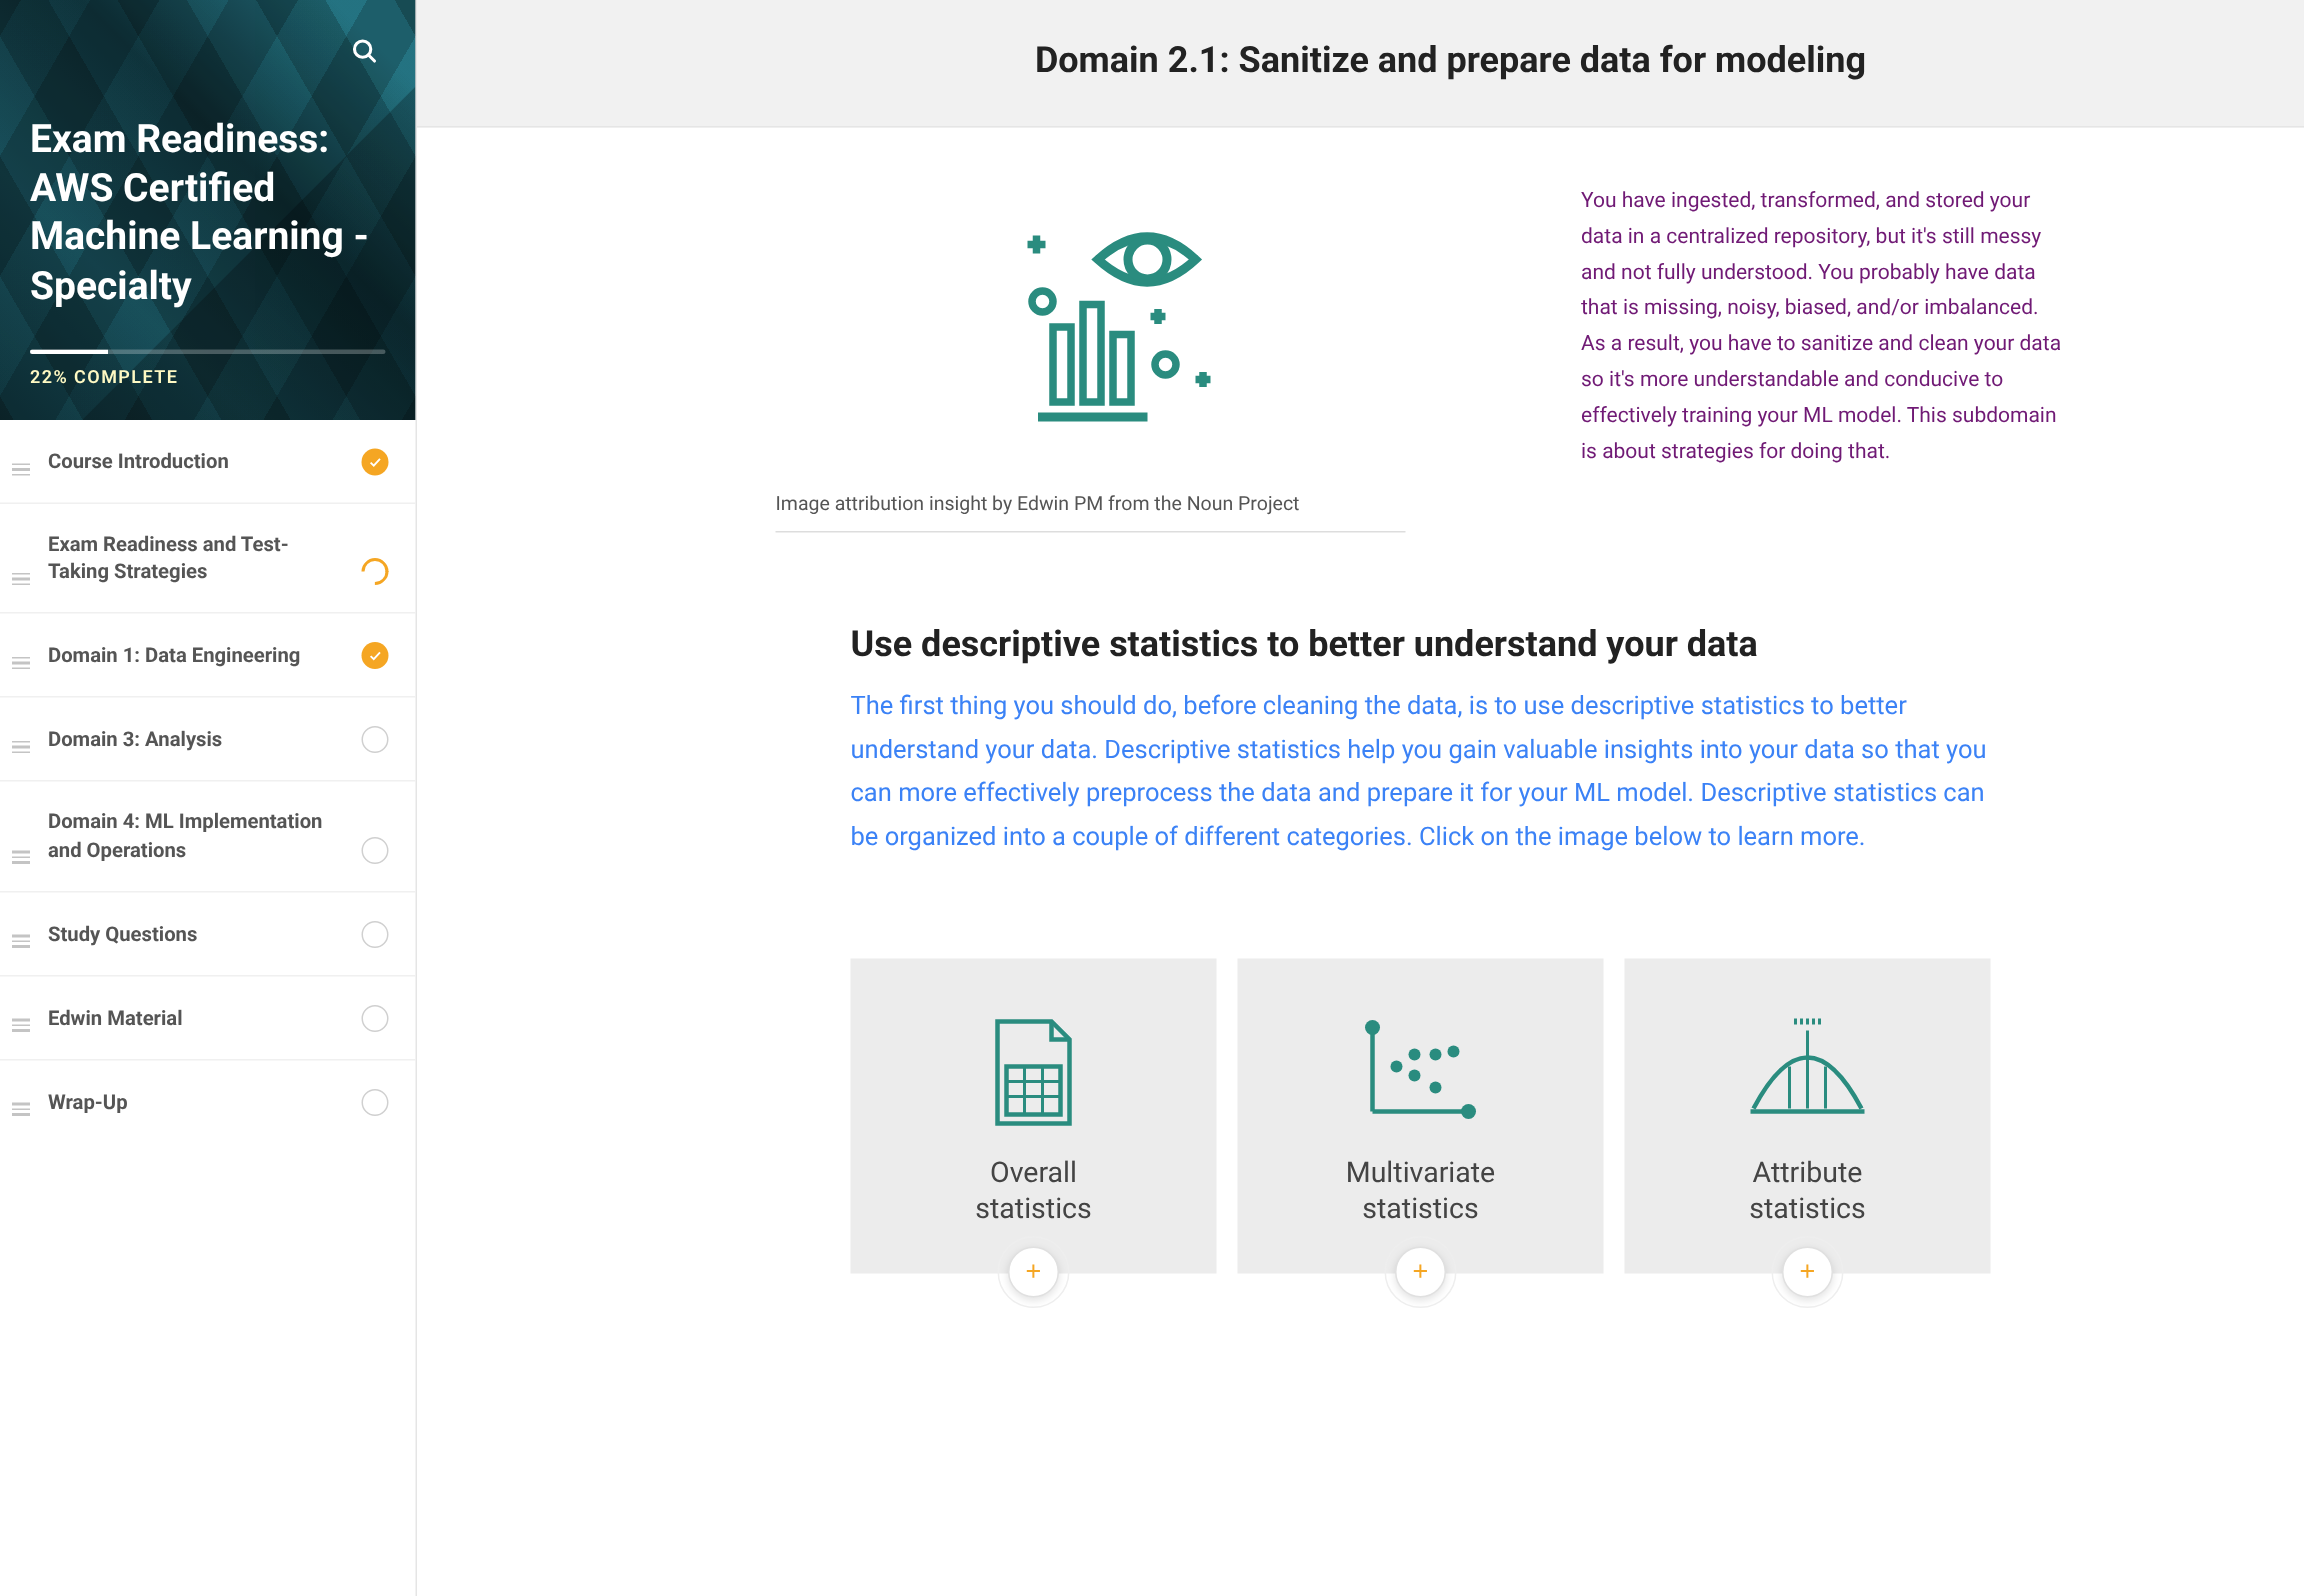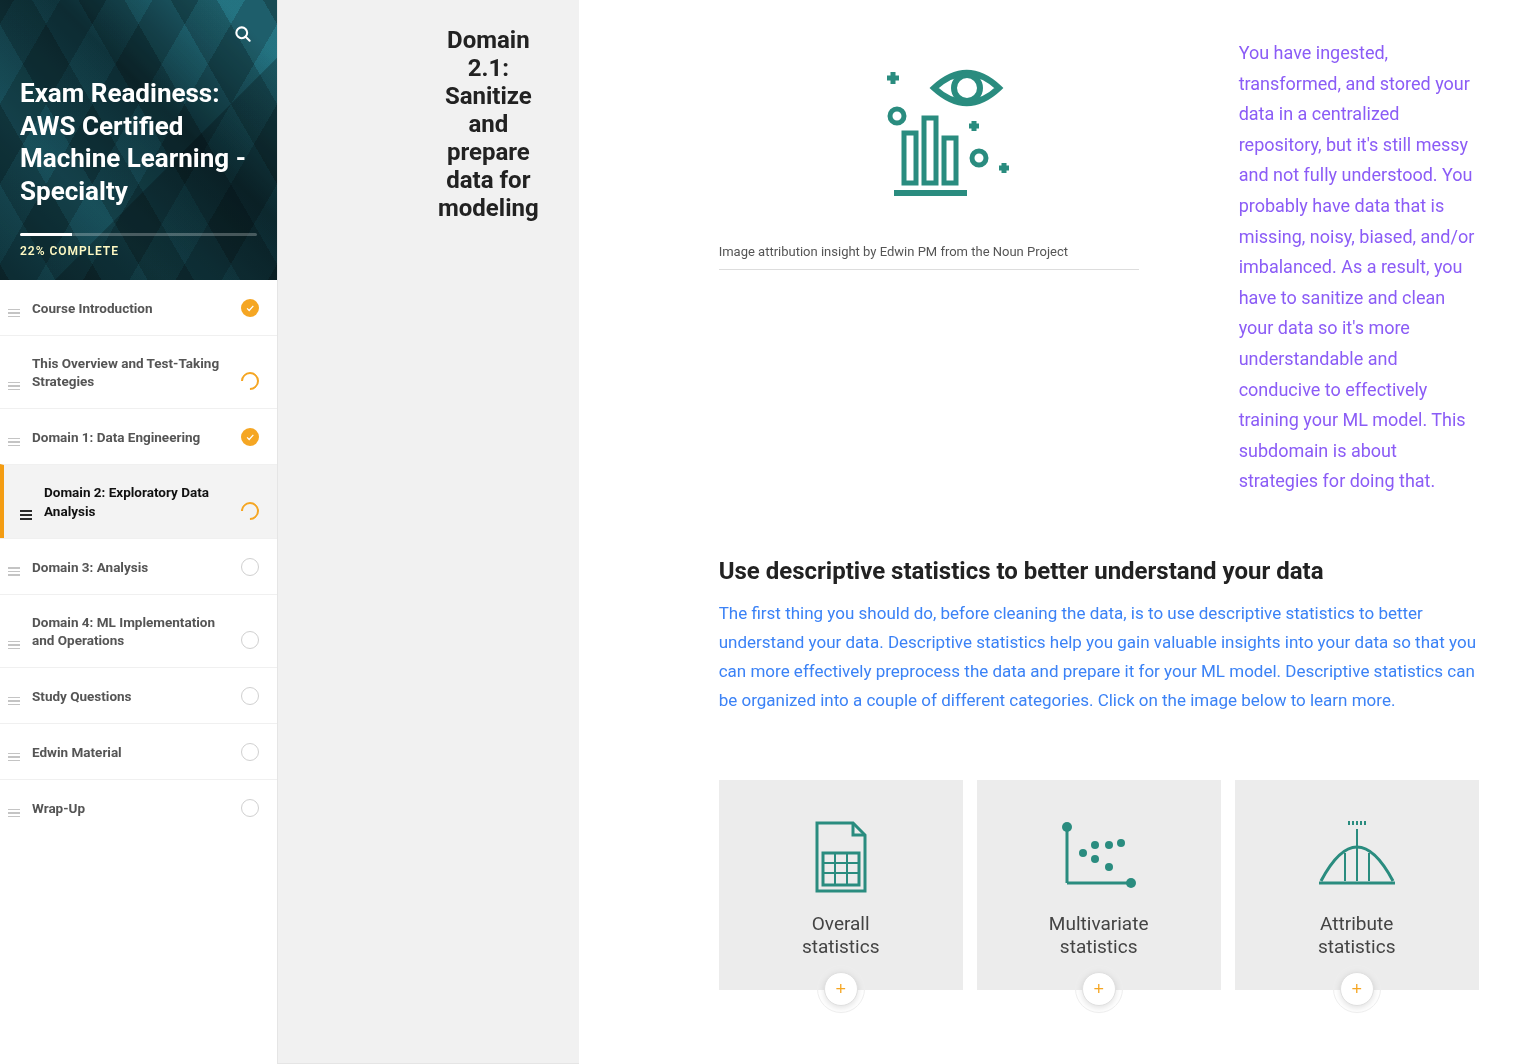--- a/index.html
+++ b/index.html
@@ -86,38 +86,38 @@
   .status.empty { border:1.5px solid #d0d0d0; }
   .status.done { background:#f5a623; }
   .status.done svg { width:10px; height:10px; stroke:#fff; stroke-width:3; fill:none; }
   .status.partial {
     border:2px solid #f5a623;
     border-left-color:transparent;
     transform: rotate(-45deg);
   }
 
   
-  .main { flex:1; display:flex; flex-direction:row; height:100vh; overflow-y:auto; background:#fff; }
+  .main { flex:1; display:flex; flex-direction:column; height:100vh; overflow-y:auto; background:#fff; }
   .page-header {
     background:#f1f1f1;
     padding:26px 40px 30px 40px;
     border-bottom:1px solid #e5e5e5;
   }
   .page-header h1 { font-size:24px; font-weight:700; color:#222; text-align:center; padding-left:120px; }
 
   .section { max-width:1060px; margin:0 auto; padding:38px 60px 0 140px; }
   .intro-row { display:flex; gap:80px; align-items:flex-start; }
   .intro-figure { width:440px; flex:none; }
   .intro-figure .img-box { display:flex; justify-content:center; padding:10px 0 20px; }
   .intro-figure figcaption {
     font-size:13px; color:#555; padding:6px 0 10px 0;
     border-bottom:1px solid #ddd;
     max-width:420px;
   }
-  .intro-text { flex:1; font-size:18px; line-height:1.7; color:#8b5cf6; }
+  .intro-text { flex:1; font-size:14px; line-height:1.7; color:#701a75;margin-left:17px; }
 
   .subheading { font-size:24px; font-weight:700; color:#222; margin-top:60px; margin-bottom:14px; padding-left:0; }
   .body-text { font-size:17px; line-height:1.7; color:#3b82f6; }
   .center-col { max-width:760px; margin-left:auto; margin-right:auto; padding:0 0 30px 0; }
 
   
   .card-row { display:flex; gap:14px; justify-content:center; padding:36px 0 60px 0; max-width:760px; margin:0 auto; }
   .card {
     background:#ececec;
     width:244px;
@@ -193,44 +193,35 @@
             <polyline points="5 13 10 18 20 7"></polyline>
           </svg>
         </span>
       </li>
       <li class="nav-item">
         <span class="ham">
           <span></span>
           <span></span>
           <span></span>
         </span>
-        <span class="label">This Overview and Test-Taking Strategies</span>
+        <span class="label">Exam Readiness and Test-Taking Strategies</span>
         <span class="status partial"></span>
       </li>
       <li class="nav-item">
         <span class="ham">
           <span></span>
           <span></span>
           <span></span>
         </span>
         <span class="label">Domain 1: Data Engineering</span>
         <span class="status done">
           <svg viewBox="0 0 24 24">
             <polyline points="5 13 10 18 20 7"></polyline>
           </svg>
         </span>
-      </li>
-      <li class="nav-item active">
-        <span class="ham">
-          <span></span>
-          <span></span>
-          <span></span>
-        </span>
-        <span class="label">Domain 2: Exploratory Data Analysis</span>
-        <span class="status partial"></span>
       </li>
       <li class="nav-item">
         <span class="ham">
           <span></span>
           <span></span>
           <span></span>
         </span>
         <span class="label">Domain 3: Analysis</span>
         <span class="status empty"></span>
       </li>

